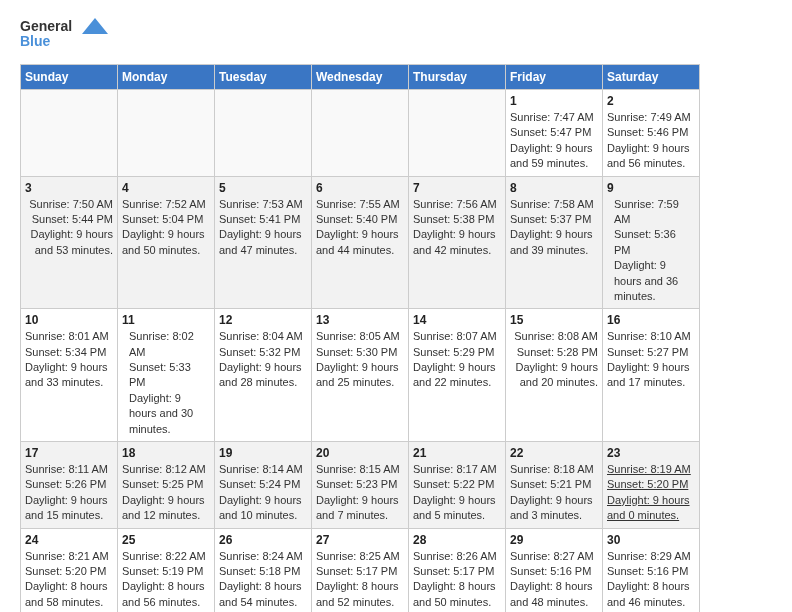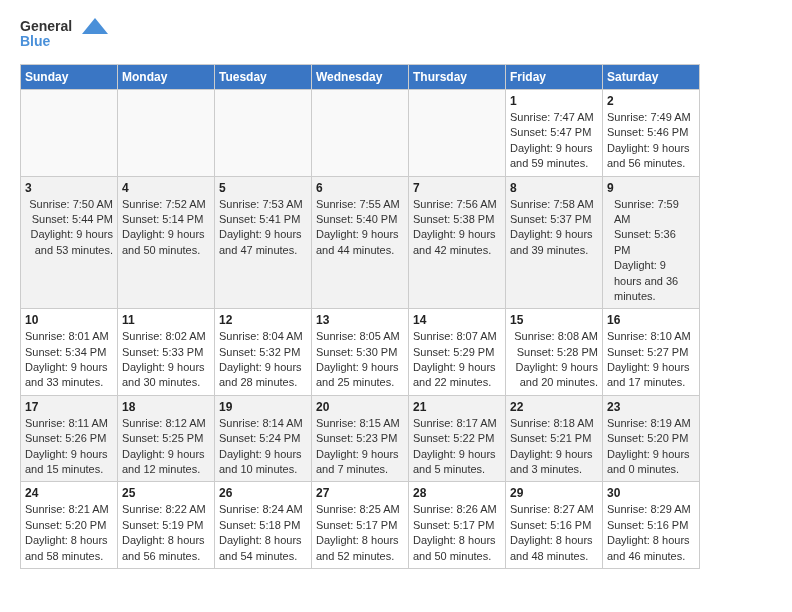--- a/index.html
+++ b/index.html
@@ -134,21 +134,21 @@
         <tr>
           <td>
             <span class="day-num">3</span>
             <div class="day-info" style="white-space: pre-line; text-align: right;">Sunrise: 7:50 AM
 Sunset: 5:44 PM
 Daylight: 9 hours and 53 minutes.</div>
           </td>
           <td>
             <span class="day-num">4</span>
             <div class="day-info" style="white-space: pre-line;">Sunrise: 7:52 AM
-Sunset: 5:14 PM
+Sunset: 5:04 PM
 Daylight: 9 hours and 50 minutes.</div>
           </td>
           <td>
             <span class="day-num">5</span>
             <div class="day-info" style="white-space: pre-line;">Sunrise: 7:53 AM
 Sunset: 5:41 PM
 Daylight: 9 hours and 47 minutes.</div>
           </td>
           <td>
             <span class="day-num">6</span>
@@ -177,21 +177,21 @@
         </tr>
         <tr>
           <td>
             <span class="day-num">10</span>
             <div class="day-info" style="white-space: pre-line;">Sunrise: 8:01 AM
 Sunset: 5:34 PM
 Daylight: 9 hours and 33 minutes.</div>
           </td>
           <td>
             <span class="day-num">11</span>
-            <div class="day-info" style="white-space: pre-line;">Sunrise: 8:02 AM
+            <div class="day-info" style="white-space: pre-line; margin-left: 7px;">Sunrise: 8:02 AM
 Sunset: 5:33 PM
 Daylight: 9 hours and 30 minutes.</div>
           </td>
           <td>
             <span class="day-num">12</span>
             <div class="day-info" style="white-space: pre-line;">Sunrise: 8:04 AM
 Sunset: 5:32 PM
 Daylight: 9 hours and 28 minutes.</div>
           </td>
           <td>
@@ -251,21 +251,21 @@
 Daylight: 9 hours and 5 minutes.</div>
           </td>
           <td>
             <span class="day-num">22</span>
             <div class="day-info" style="white-space: pre-line;">Sunrise: 8:18 AM
 Sunset: 5:21 PM
 Daylight: 9 hours and 3 minutes.</div>
           </td>
           <td>
             <span class="day-num">23</span>
-            <div class="day-info" style="white-space: pre-line;">Sunrise: 8:19 AM
+            <div class="day-info" style="white-space: pre-line; text-decoration: underline;">Sunrise: 8:19 AM
 Sunset: 5:20 PM
 Daylight: 9 hours and 0 minutes.</div>
           </td>
         </tr>
         <tr>
           <td>
             <span class="day-num">24</span>
             <div class="day-info" style="white-space: pre-line;">Sunrise: 8:21 AM
 Sunset: 5:20 PM
 Daylight: 8 hours and 58 minutes.</div>

